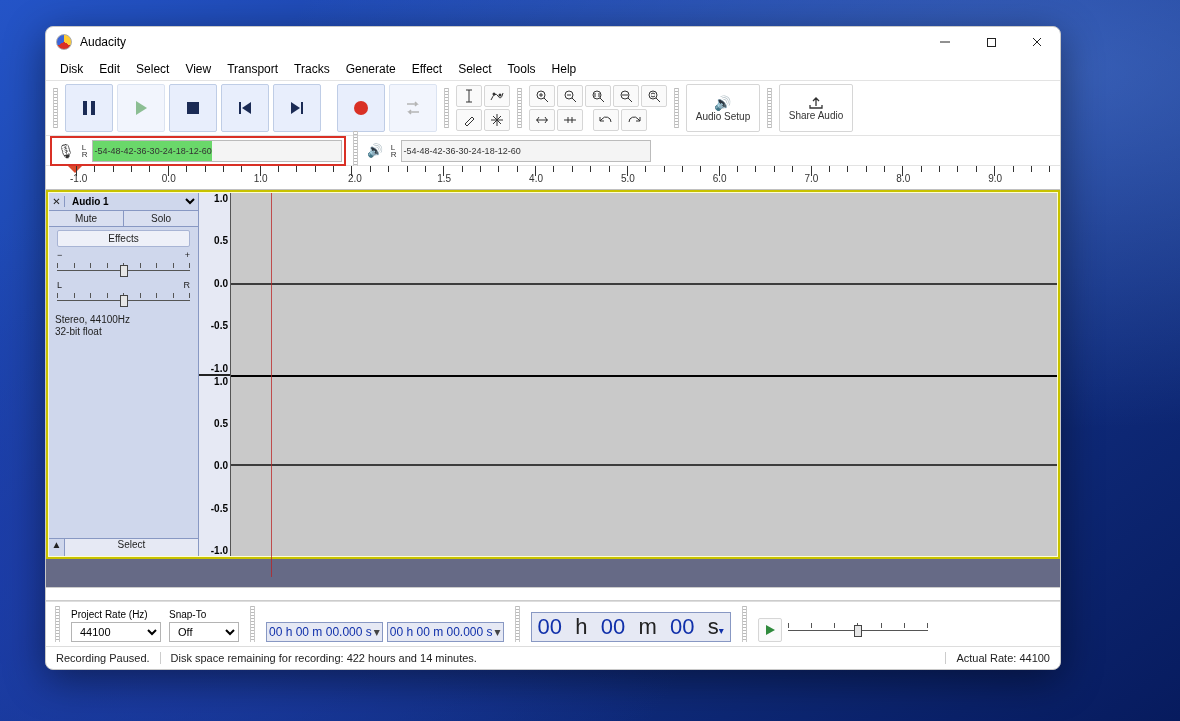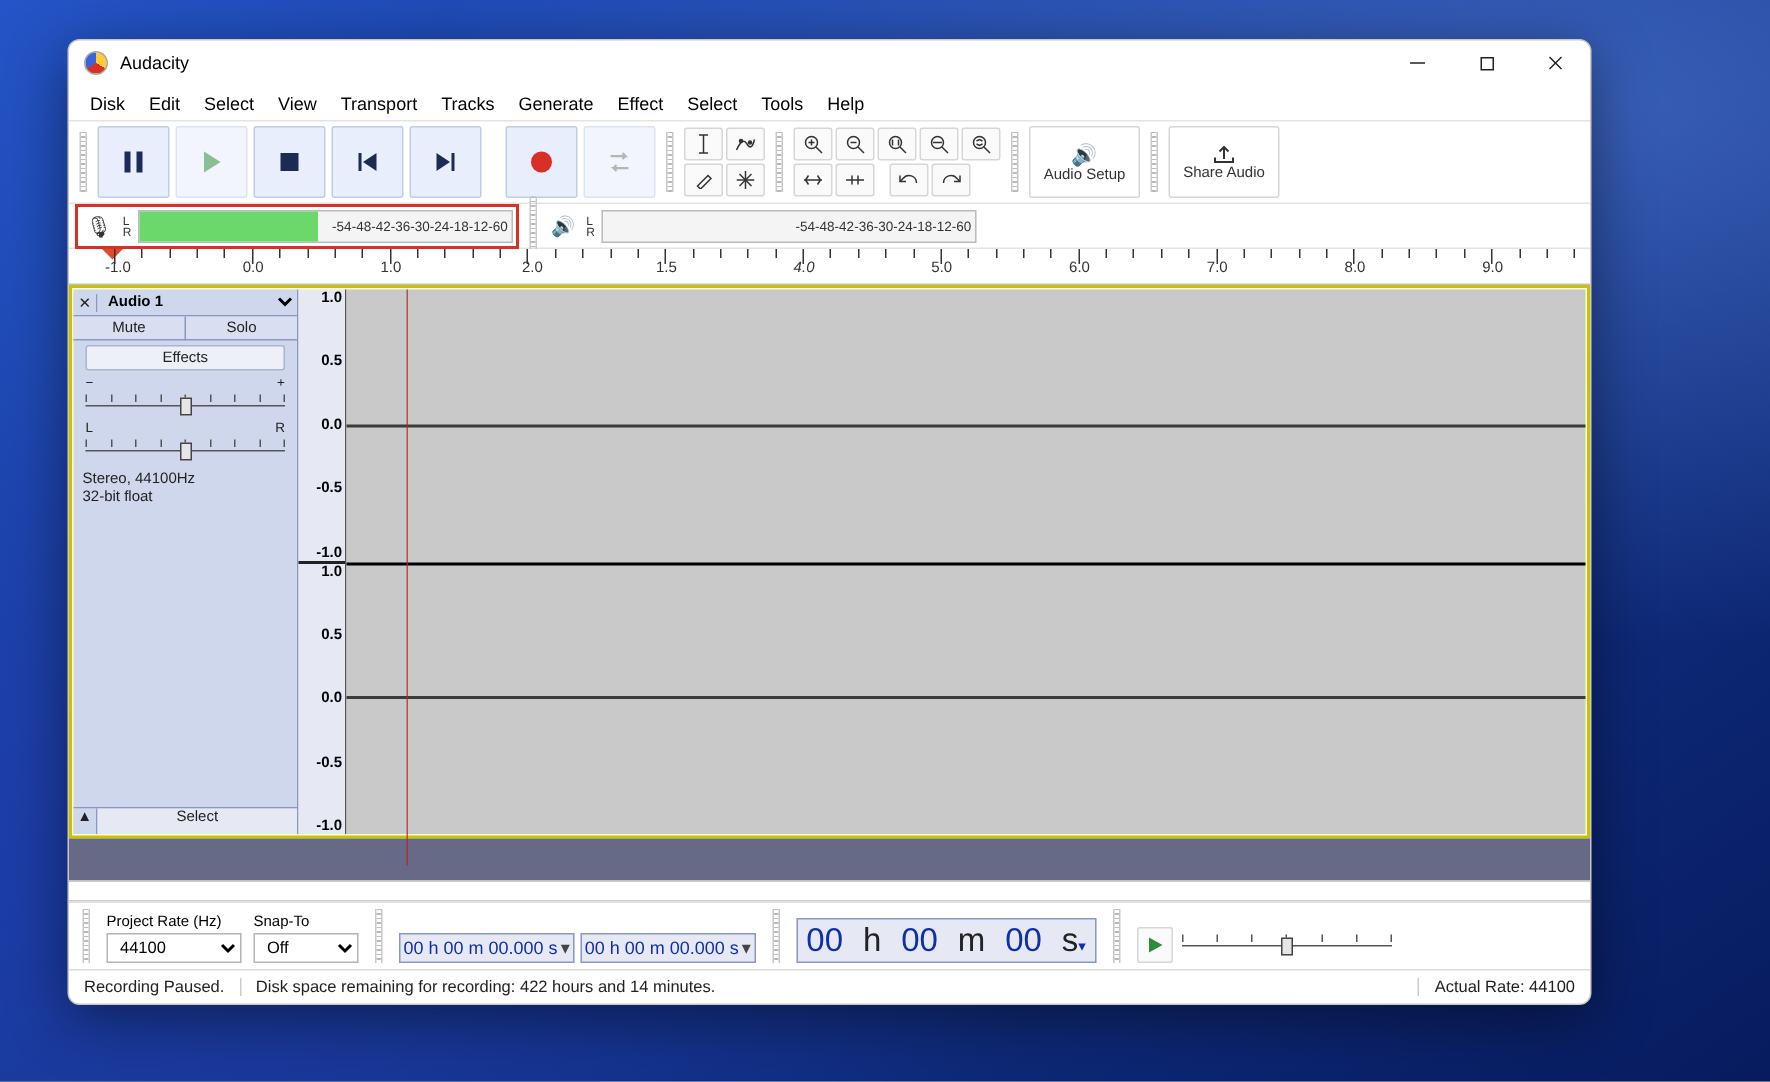--- a/index.html
+++ b/index.html
@@ -28,21 +28,21 @@
   .tbtn{width:44px;height:44px;border:1px solid #bfcde6;background:#e8eefc;display:flex;align-items:center;justify-content:center;
     border-radius:2px;font-size:18px;color:#1b2b55;}
   .tbtn.big{width:48px;height:48px;}
   .sbtn{width:26px;height:22px;border:1px solid #d6d6d6;background:#fafafa;display:flex;align-items:center;justify-content:center;border-radius:2px;font-size:12px;}
   .vgroup{display:flex;flex-direction:column;gap:2px;}
   .audiosetup{height:48px;width:74px;border:1px solid #d6d6d6;display:flex;flex-direction:column;align-items:center;justify-content:center;border-radius:2px;font-size:10px;}
   .meter{display:flex;align-items:center;gap:4px;}
   .meterbar{position:relative;height:22px;width:250px;border:1px solid #bbb;background:#f4f4f4;}
   .meterbar.out{width:250px;}
   .meterbar .fill{position:absolute;left:0;top:0;bottom:0;background:#6ad86a;}
-  .meterbar .ticks{position:absolute;inset:0;display:flex;justify-content:flex-end;align-items:center;padding:0 2px;font-size:9px;color:#333;}
+  .meterbar .ticks{position:absolute;inset:0;display:flex;justify-content:flex-start;align-items:center;padding:0 2px;font-size:9px;color:#333;}
   .lr{font-size:8px;line-height:7px;color:#333;}
   .recbox{border:2px solid #d93025;padding:2px;}
   
   .ruler{height:24px;position:relative;background:#fff;border-bottom:1px solid #c0c0c0;font-size:10px;color:#333;}
   .ruler .marker{position:absolute;left:22px;top:0;width:0;height:0;border:7px solid transparent;border-top-color:#dc4b2c;}
   .ruler .ticks{position:absolute;left:30px;right:0;top:0;bottom:0;}
   .ruler .tick{position:absolute;top:0;height:6px;border-left:1px solid #333;}
   .ruler .tick.major{height:10px;}
   .ruler .label{position:absolute;top:7px;font-size:10px;transform:translateX(-6px);}
   
@@ -353,21 +353,21 @@
         <div class="tick" style="left: 312.182px;"></div>
         <div class="tick" style="left: 330.545px;"></div>
         <div class="tick" style="left: 348.909px;"></div>
         <div class="tick major" style="left: 367.273px;"></div>
         <div class="label" style="left: 367.273px;">1.5</div>
         <div class="tick" style="left: 385.636px;"></div>
         <div class="tick" style="left: 404px;"></div>
         <div class="tick" style="left: 422.364px;"></div>
         <div class="tick" style="left: 440.727px;"></div>
         <div class="tick major" style="left: 459.091px;"></div>
-        <div class="label" style="left: 459.091px; font-style: italic;">4.0</div>
+        <div class="label" style="left: 459.091px;">4.0</div>
         <div class="tick" style="left: 477.455px;"></div>
         <div class="tick" style="left: 495.818px;"></div>
         <div class="tick" style="left: 514.182px;"></div>
         <div class="tick" style="left: 532.545px;"></div>
         <div class="tick major" style="left: 550.909px;"></div>
         <div class="label" style="left: 550.909px; text-align: center;">5.0</div>
         <div class="tick" style="left: 569.273px;"></div>
         <div class="tick" style="left: 587.636px;"></div>
         <div class="tick" style="left: 606px;"></div>
         <div class="tick" style="left: 624.364px;"></div>

